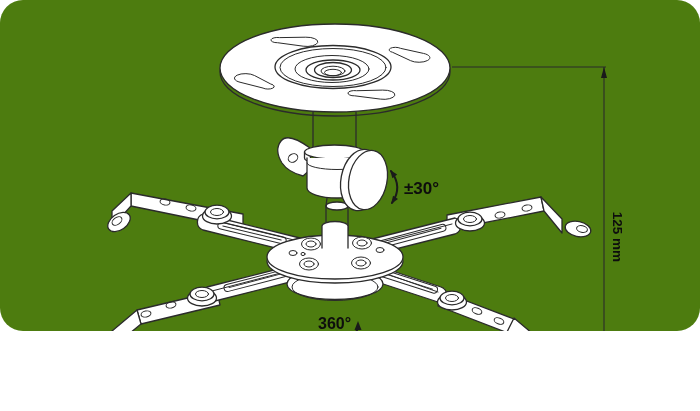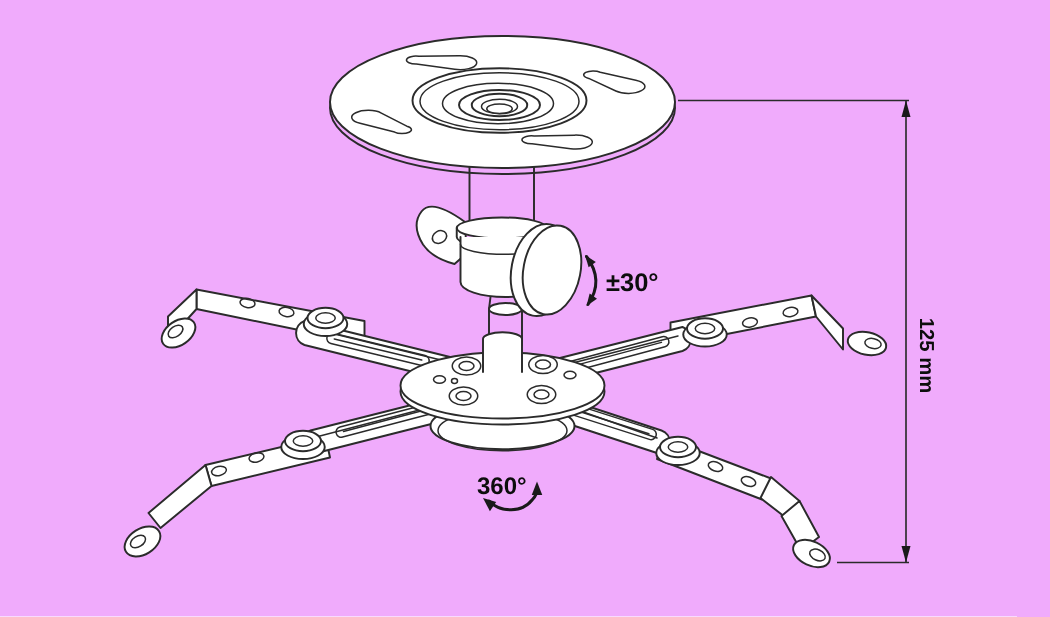--- a/index.html
+++ b/index.html
@@ -1,17 +1,17 @@
 <!DOCTYPE html>
 <html><head>
 <meta charset="utf-8">
 <style>
   html,body{margin:0;padding:0;background:#ffffff;}
-  #stage{position:relative;width:700px;height:411px;background:#f0abfc;overflow:hidden;
-         font-family:"Liberation Sans", sans-serif;}
+  #stage{position:relative;width:700px;height:331px;background:#4d7c0f;overflow:hidden;
+         font-family:"Liberation Sans", sans-serif;border-radius:23px;}
   svg{display:block;}
   .ln{fill:none;stroke:#2b2b2b;stroke-width:1.3;stroke-linejoin:round;stroke-linecap:round;}
   .lnf{fill:#ffffff;stroke:#2b2b2b;stroke-width:1.3;stroke-linejoin:round;stroke-linecap:round;}
   .fine{fill:none;stroke:#2b2b2b;stroke-width:1;stroke-linejoin:round;stroke-linecap:round;}
   .finef{fill:#ffffff;stroke:#2b2b2b;stroke-width:1;stroke-linejoin:round;stroke-linecap:round;}
   .dim{fill:none;stroke:#2b2b2b;stroke-width:1.1;}
   .arrow{fill:#1a1a1a;stroke:none;}
   .annot{fill:#0d0d0d;font-weight:bold;font-family:"Liberation Sans", sans-serif;}
   .thick{fill:none;stroke:#1a1a1a;stroke-width:2;stroke-linecap:round;}
 </style>

